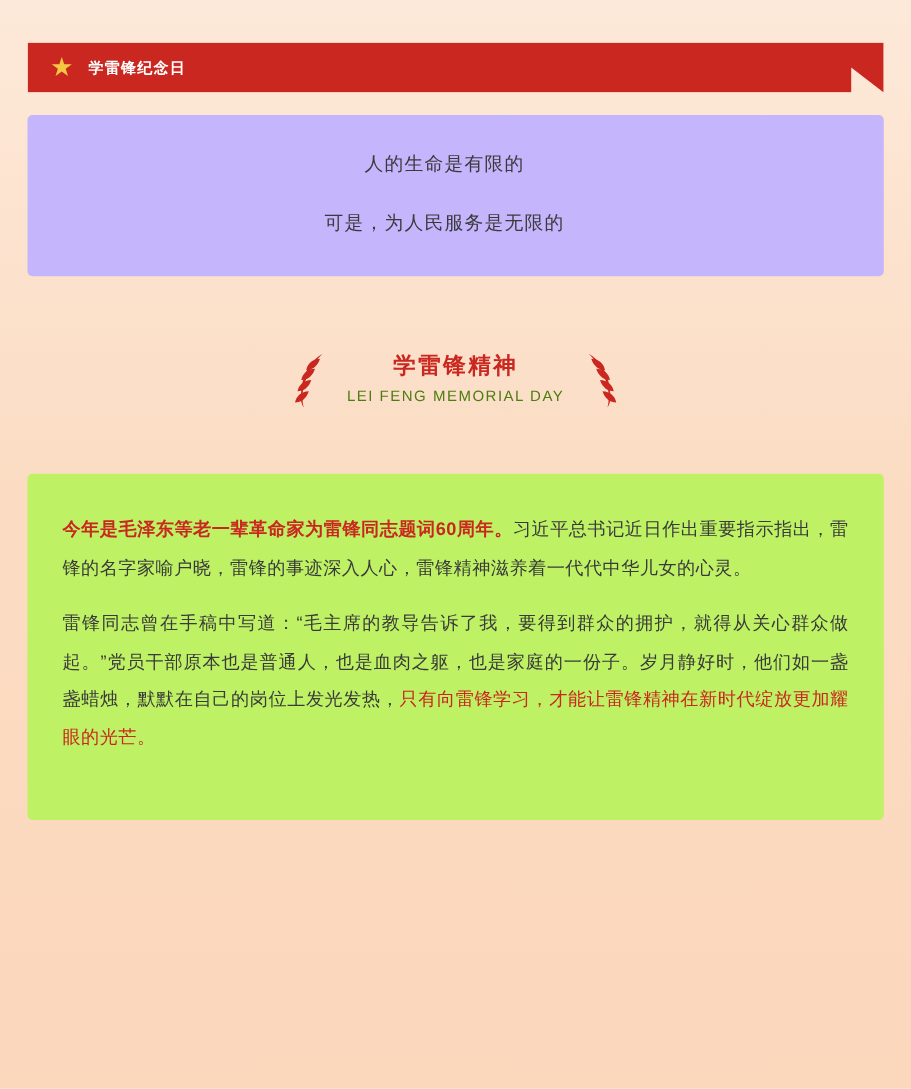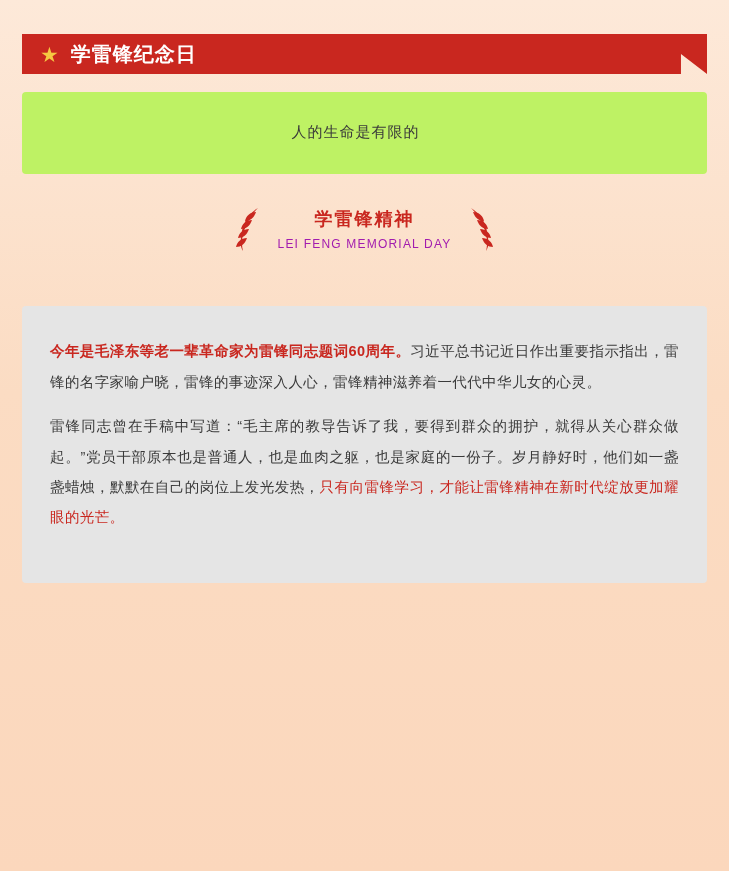--- a/index.html
+++ b/index.html
@@ -40,79 +40,79 @@
   }
   .banner-star {
     color: #f5c842;
     font-size: 21px;
     line-height: 1;
     margin-right: 12px;
     display: inline-block;
   }
   .banner-title {
     color: #ffffff;
-    font-size: 20px;
+    font-size: 12px;
     font-weight: bold;
     letter-spacing: 1px;
   }
 
   
   .quote-card {
     margin-top: 18px;
-    background: #bef264;
+    background: #c4b5fd;
     border-radius: 4px;
     padding: 28px 38px 30px 20px;
     text-align: center;
   }
   .quote-line {
     color: #3a3a3a;
     font-size: 15px;
     line-height: 1.6;
     margin: 0 0 23px 0;
     letter-spacing: 1px;
   }
   .quote-line:last-child {
     margin-bottom: 0;
   }
 
   
   .emblem {
-    margin-top: 32px;
+    margin-top: 58px;
     display: flex;
-    align-items: flex-start;
+    align-items: flex-end;
     justify-content: center;
     gap: 16px;
   }
   .emblem-text {
     text-align: center;
   }
   .emblem-cn {
     color: #c9271f;
     font-size: 18px;
     font-weight: bold;
     letter-spacing: 2px;
     line-height: 1.5;
   }
   .emblem-en {
-    color: #a21caf;
+    color: #4d7c0f;
     font-size: 12px;
     letter-spacing: 1.2px;
     line-height: 1.6;
     margin-top: 2px;
   }
   .wheat {
     width: 28px;
     height: 46px;
     flex: none;
   }
 
   
   .article-card {
     margin-top: 52px;
-    background: #e5e5e5;
+    background: #bef264;
     border-radius: 4px;
     padding: 30px 28px 34px 28px;
   }
   .para {
     color: #3a3a3a;
     font-size: 14.5px;
     line-height: 2.1;
     margin: 0 0 14px 0;
     text-align: justify;
     letter-spacing: 0.4px;
@@ -135,20 +135,21 @@
 
   <div class="banner-wrap">
     <div class="banner">
       <span class="banner-star">★</span>
       <span class="banner-title">学雷锋纪念日</span>
     </div>
   </div>
 
   <div class="quote-card">
     <p class="quote-line">人的生命是有限的</p>
+    <p class="quote-line">可是，为人民服务是无限的</p>
   </div>
 
   <div class="emblem">
     <svg class="wheat" viewBox="0 0 28 46" aria-hidden="true">
       <g fill="#c9271f">
         <path d="M24 2 C14 8, 8 18, 7 32 C6 38, 7 42, 9 45 C7 38, 8 28, 12 20 C16 11, 20 6, 24 2 Z"></path>
         <path d="M22 6 C16 6, 12 10, 11 15 C16 15, 20 12, 22 6 Z"></path>
         <path d="M18 14 C12 14, 8 18, 7 23 C12 23, 16 20, 18 14 Z"></path>
         <path d="M15 23 C9 23, 5 27, 4 32 C9 32, 13 29, 15 23 Z"></path>
         <path d="M13 32 C7 32, 3 36, 2 41 C7 41, 11 38, 13 32 Z"></path>

